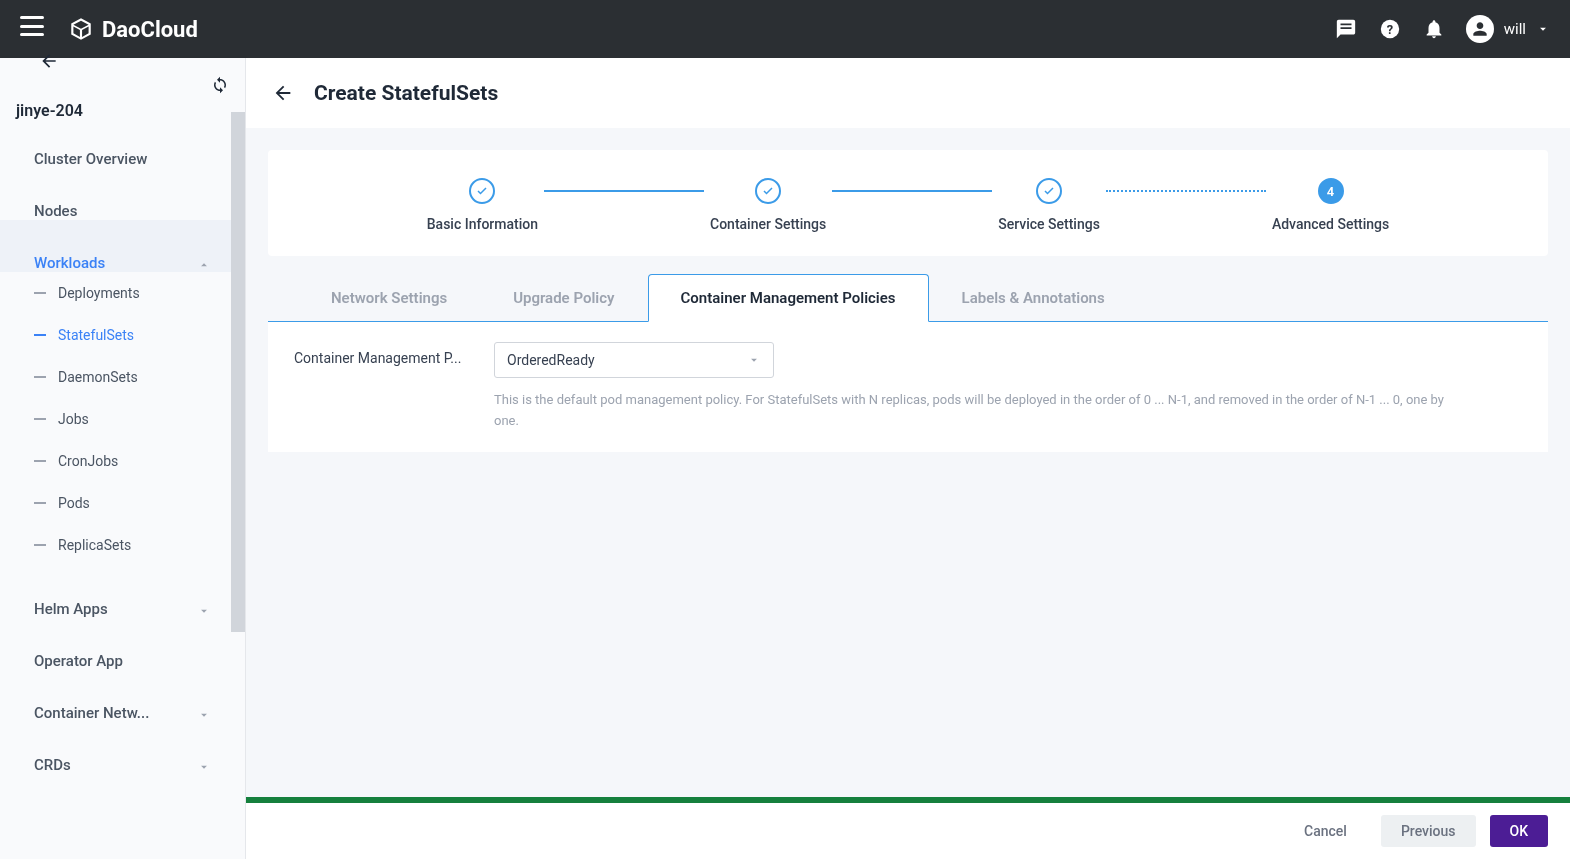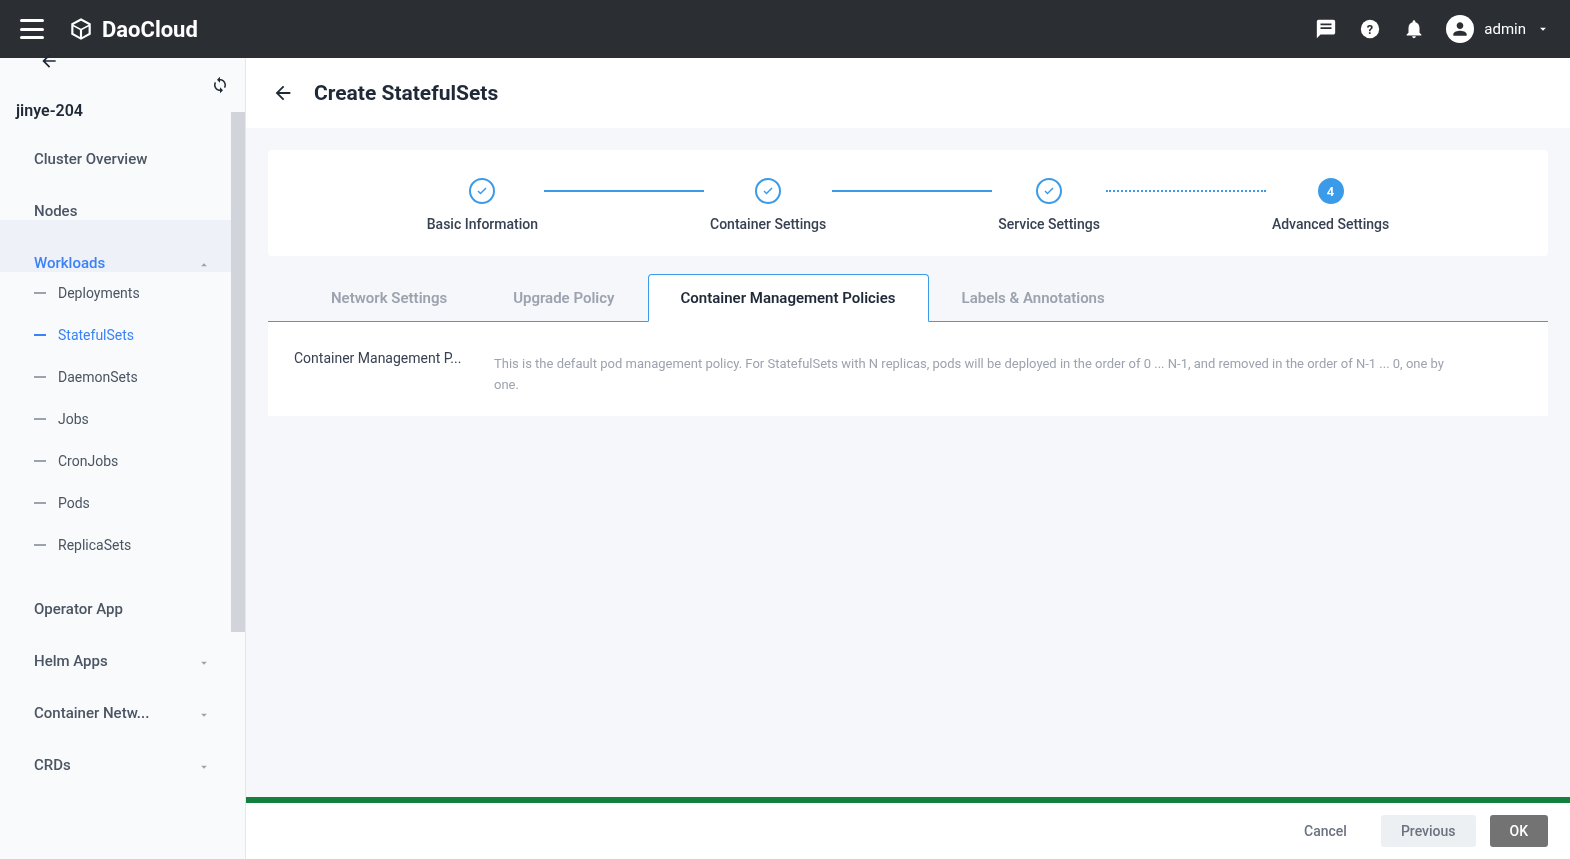--- a/index.html
+++ b/index.html
@@ -7,21 +7,21 @@
     
     
     .topbar {
       height: 58px;
       background: #2b2f33;
       display: flex;
       align-items: center;
       padding: 0 20px;
       justify-content: space-between;
     }
-    .topbar-left { display: flex; align-items: center; gap: 24px; }
+    .topbar-left { display: flex; gap: 24px; }
     .hamburger { width: 24px; height: 20px; display: flex; flex-direction: column; justify-content: space-between; cursor: pointer; }
     .hamburger span { display: block; height: 3px; background: #fff; border-radius: 2px; }
     .logo { display: flex; align-items: center; gap: 8px; }
     .logo-icon { width: 26px; height: 26px; }
     .logo-text { color: #fff; font-size: 22px; font-weight: 700; }
     .topbar-right { display: flex; align-items: center; gap: 20px; }
     .top-icon { width: 24px; height: 24px; color: #fff; cursor: pointer; display: flex; align-items: center; justify-content: center; }
     .user-area { display: flex; align-items: center; gap: 10px; cursor: pointer; }
     .avatar { width: 28px; height: 28px; border-radius: 50%; background: #fff; display: flex; align-items: center; justify-content: center; }
     .username { color: #fff; font-size: 15px; }
@@ -157,21 +157,21 @@
       display: flex;
       align-items: center;
       justify-content: flex-end;
       padding: 0 22px;
       gap: 14px;
       border-top: 6px solid #15803d;
     }
     .btn { padding: 8px 20px; border-radius: 3px; font-size: 14px; cursor: pointer; border: none; font-weight: 500; }
     .btn-text { background: none; color: #6b7280; }
     .btn-gray { background: #edf0f2; color: #6b7280; }
-    .btn-primary { background: #737373; color: #fff; }
+    .btn-primary { background: #4c1d95; color: #fff; }
     
     .icon-svg { display: block; }
   </style>
 </head>
 <body>
 
 <div class="topbar">
   <div class="topbar-left">
     <div class="hamburger">
       <span></span>
@@ -201,21 +201,21 @@
       <svg class="icon-svg" width="22" height="22" viewBox="0 0 24 24" fill="#fff">
           <path d="M12 22c1.1 0 2-.9 2-2h-4c0 1.1.9 2 2 2zm6-6v-5c0-3.07-1.63-5.64-4.5-6.32V4c0-.83-.67-1.5-1.5-1.5s-1.5.67-1.5 1.5v.68C7.64 5.36 6 7.92 6 11v5l-2 2v1h16v-1l-2-2z"></path>
         </svg>
     </div>
     <div class="user-area">
       <div class="avatar">
         <svg class="icon-svg" width="20" height="20" viewBox="0 0 24 24" fill="#2b2f33">
             <path d="M12 12c2.21 0 4-1.79 4-4s-1.79-4-4-4-4 1.79-4 4 1.79 4 4 4zm0 2c-2.67 0-8 1.34-8 4v2h16v-2c0-2.66-5.33-4-8-4z"></path>
           </svg>
       </div>
-      <span class="username">admin</span>
+      <span class="username">will</span>
       <svg class="icon-svg" width="14" height="14" viewBox="0 0 24 24" fill="#fff">
           <path d="M7 10l5 5 5-5z"></path>
         </svg>
     </div>
   </div>
 </div>
 
 <div class="main-layout">
 
   <div class="sidebar">
@@ -267,27 +267,27 @@
         </div>
         <div class="nav-sub-item">
           <span class="sub-dash"></span>
           <span>Pods</span>
         </div>
         <div class="nav-sub-item">
           <span class="sub-dash"></span>
           <span>ReplicaSets</span>
         </div>
         <div class="nav-item">
-          <span>Operator App</span>
-        </div>
-        <div class="nav-item">
           <span>Helm Apps</span>
           <svg class="chevron icon-svg" viewBox="0 0 24 24" fill="currentColor">
               <path d="M7 10l5 5 5-5z"></path>
             </svg>
+        </div>
+        <div class="nav-item">
+          <span>Operator App</span>
         </div>
         <div class="nav-item">
           <span>Container Netw...</span>
           <svg class="chevron icon-svg" viewBox="0 0 24 24" fill="currentColor">
               <path d="M7 10l5 5 5-5z"></path>
             </svg>
         </div>
         <div class="nav-item">
           <span>CRDs</span>
           <svg class="chevron icon-svg" viewBox="0 0 24 24" fill="currentColor">
@@ -347,20 +347,26 @@
         <div class="tab">Network Settings</div>
         <div class="tab">Upgrade Policy</div>
         <div class="tab active">Container Management Policies</div>
         <div class="tab">Labels &amp; Annotations</div>
       </div>
 
       <div class="form-area">
         <div class="form-row">
           <div class="form-label">Container Management P...</div>
           <div class="form-control-wrap">
+            <div class="select-box">
+              <span>OrderedReady</span>
+              <svg class="icon-svg" width="14" height="14" viewBox="0 0 24 24" fill="#9ca3af">
+                  <path d="M7 10l5 5 5-5z"></path>
+                </svg>
+            </div>
             <div class="help-text">This is the default pod management policy. For StatefulSets with N replicas, pods will be deployed in the order of 0 ... N-1, and removed in the order of N-1 ... 0, one by one.</div>
           </div>
         </div>
       </div>
     </div>
 
     <div class="footer">
       <button class="btn btn-text">Cancel</button>
       <button class="btn btn-gray">Previous</button>
       <button class="btn btn-primary">OK</button>

